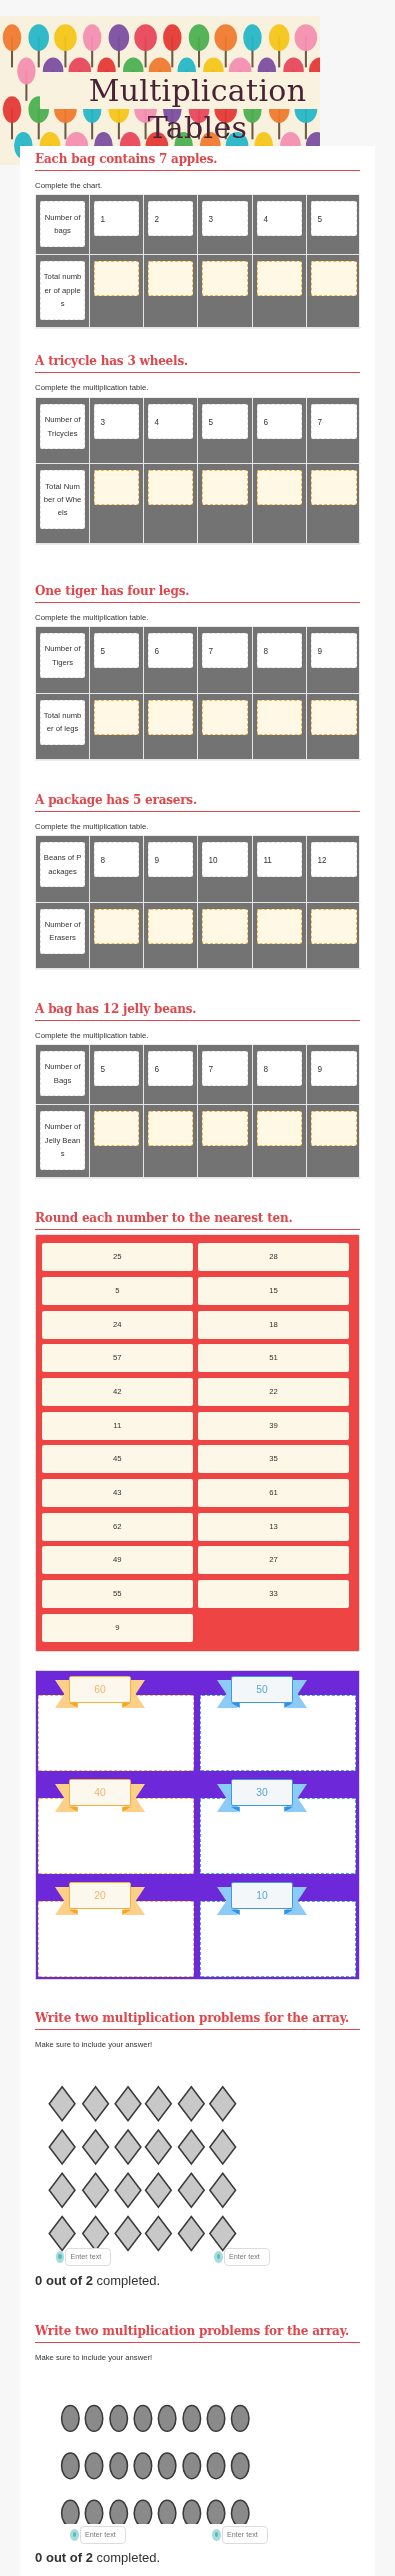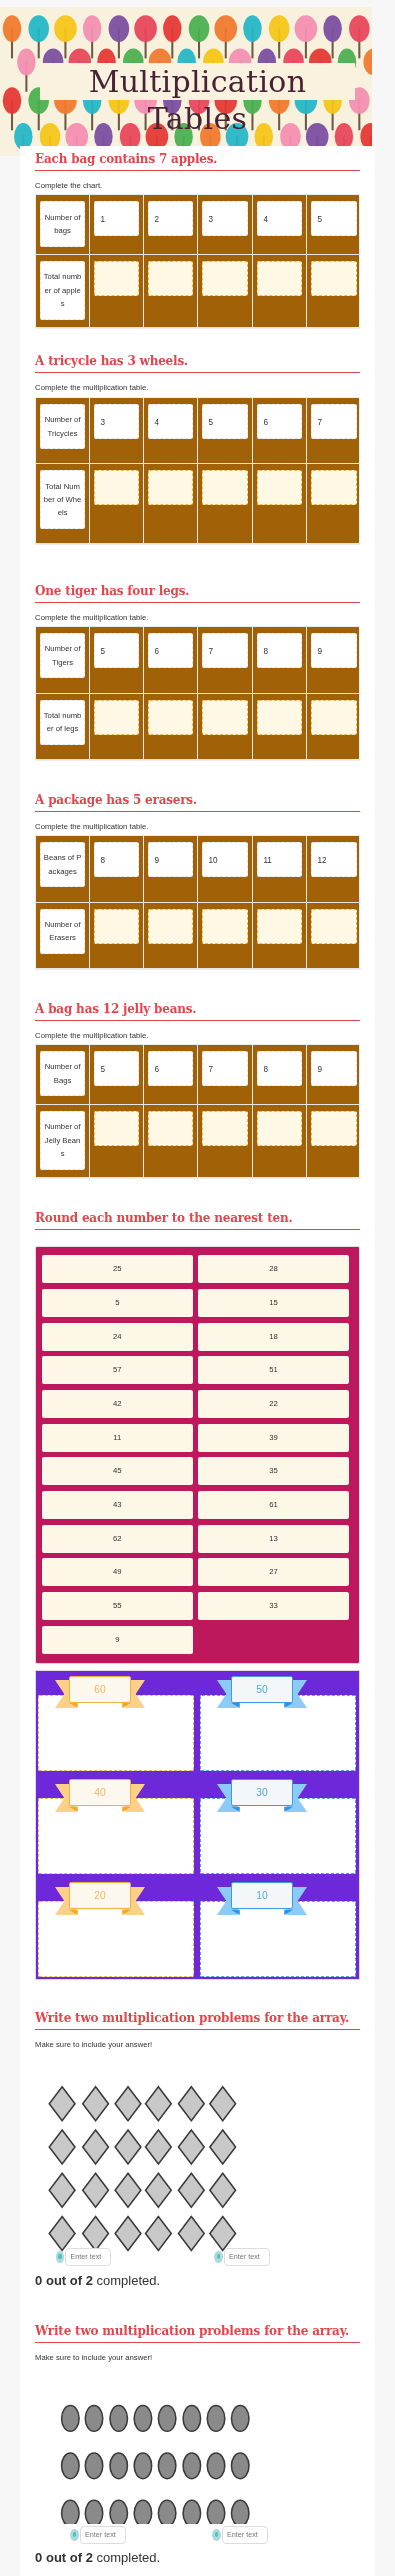--- a/index.html
+++ b/index.html
@@ -1,43 +1,43 @@
 <!DOCTYPE html>
 <html style="font-size:8.2px"><head>
 <meta charset="utf-8">
 <style>
   * { box-sizing: border-box; margin: 0; padding: 0; }
   html, body { width: 396px; background: #f7f7f7; }
   body { font-family: "Liberation Sans", "DejaVu Sans", sans-serif; color: #333; position: relative; height: 2598px; overflow: hidden; }
 
   
-  .banner { position: absolute; left: 0; top: 7px; width: 372px; height: 149px; background: #f8f1de; overflow: hidden; }
+  .banner { position: absolute; left: 0; top: 16px; width: 320px; height: 149px; background: #f8f1de; overflow: hidden; }
   .banner svg { position: absolute; left: 0; top: 0; }
   .banner-title { position: absolute; left: 40px; top: 56px; width: 315px; height: 37px; background: #f9f2df; border-radius: 1px;
     font-family: "DejaVu Serif", "Liberation Serif", serif; font-size: 30px; color: #4a2236; text-align: center; line-height: 37px; letter-spacing: 0.3px; }
 
   
   .container { position: absolute; left: 19.6px; top: 146px; width: 355px; height: 2434px; background: #fff; }
 
   .section { position: absolute; left: 15.5px; width: 325px; }
   .section h2 { font-family: "DejaVu Serif", "Liberation Serif", serif; font-weight: bold; font-size: 12px; color: #e0474c;
     line-height: 14.4px; padding-bottom: 3.1px; border-bottom: 0.8px solid #e0474c; letter-spacing: -0.2px; }
   .section .instr { font-size: 7.7px; color: #333; margin-top: 10px; line-height: 9.3px; }
 
   
-  .mtable { position: absolute; left: 0; width: 325px; background: #a16207; border: 0.5px solid #ececec; display: grid;
+  .mtable { position: absolute; left: 0; width: 325px; background: #737373; border: 0.5px solid #ececec; display: grid;
     grid-template-columns: 54px 54px 54px 55px 54px 54px; }
   .mtable .cell { border-right: 0.5px solid #e6e6e6; border-bottom: 0.5px solid #e6e6e6; position: relative; padding: 6.2px 4.1px 6.2px 4.1px; }
   .mtable .cell:nth-child(6n) { border-right: none; }
   .mtable .label-card { background: #fff; border: 0.8px dashed #e2e2e2; border-radius: 2.1px; text-align: center; font-size: 7.7px; line-height: 13.4px; padding: 8.2px 2.1px; color: #333; word-break: break-all; }
   .mtable .given { background: #fff; border: 0.8px dashed #e2e2e2; border-radius: 2.1px; height: 35px; font-size: 8.2px; padding: 12.4px 0 0 5.2px; color: #333; }
   .mtable .answer { background: #fff8e4; border: 0.8px dashed #f2b84b; border-radius: 2.1px; height: 35px; }
 
   
-  .round-box { position: absolute; left: 0; top: 23px; width: 325px; height: 212px; border: 0.5px solid #dcdcdc; border-radius: 2.1px; background: #be185d; padding: 8.2px 5.2px; margin-top: 12px; }
+  .round-box { position: absolute; left: 0; top: 23px; width: 325px; height: 212px; border: 0.5px solid #dcdcdc; border-radius: 2.1px; background: #ef4444; padding: 8.2px 5.2px; }
   .round-grid { display: grid; grid-template-columns: 151px 151px; column-gap: 5.2px; row-gap: 5.7px; padding: 0 0.5px; }
   .round-card { background: #fcf7e6; border-radius: 2.1px; height: 28px; text-align: center; line-height: 28px; font-size: 7.7px; color: #333; }
 
   
   .bins-box { position: absolute; left: 15.5px; width: 325px; height: 310px; background: #6d28d9; border: 0.5px solid #dcdcdc; border-radius: 1.5px; }
   .bin { position: absolute; width: 156px; height: 76px; border: 0.8px dashed; border-radius: 2.1px; background: #fff; }
   .bin.orange { border-color: #f2b84b; }
   .bin.blue { border-color: #4aa3df; }
   .ribbon { position: absolute; width: 90px; height: 33px; }
   .ribbon .tail { position: absolute; top: 4.6px; width: 31px; height: 28px; }

